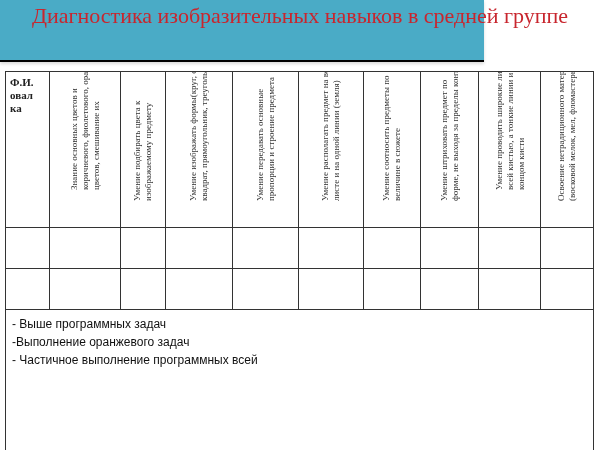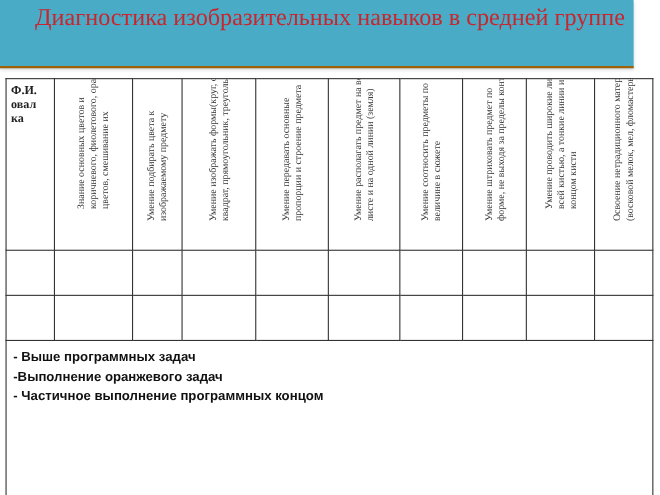--- a/index.html
+++ b/index.html
@@ -1,28 +1,28 @@
 <!DOCTYPE html>
 <html><head>
 <meta charset="utf-8">
 <style>
   html, body { margin:0; padding:0; }
   body { width:600px; height:450px; background:#ffffff; position:relative; overflow:hidden; font-family:"Liberation Serif", serif; }
-  .title-bar { position:absolute; left:0; top:0; width:576px; height:60px; background:#4aabc6; border-bottom:2px solid #a16207; box-shadow:0 2px 3px rgba(0,0,0,0.15); }
+  .title-bar { position:absolute; left:0; top:0; width:484px; height:60px; background:#4aabc6; border-bottom:2px solid #000000; box-shadow:0 2px 3px rgba(0,0,0,0.15); }
   .title { position:absolute; left:0; top:2px; width:600px; text-align:center; color:#c8262e; font-family:"Liberation Serif", serif; font-size:22px; line-height:27px; }
   .grid { position:absolute; left:5px; top:71px; width:588px; height:373px; }
   table { border-collapse:collapse; width:588px; table-layout:fixed; }
   td { border:1px solid #333; padding:0; vertical-align:top; }
   .hdr td { height:155px; }
   .fio { font-weight:bold; font-size:11px; line-height:13px; padding:4px 4px; color:#222; }
   .vwrap { position:relative; height:155px; overflow:hidden; }
   .vtext { position:absolute; left:50%; bottom:4px; width:150px; transform-origin:0 0; transform:rotate(-90deg) translateY(-50%); font-size:9px; line-height:11px; color:#333; white-space:normal; }
   .drow td { height:40px; }
   .legend td { height:133px; padding:5px 6px; font-family:"Liberation Sans", sans-serif; font-size:12px; line-height:18px; color:#111; }
-  .legend div { display:block;font-weight:bold; }
+  .legend div { display:block; }
 </style>
 </head>
 <body>
 
 <div class="title-bar">
   <div class="title">Диагностика изобразительных навыков в средней группе</div>
 </div>
 
 <div class="grid">
   <table>
@@ -114,18 +114,18 @@
       <td></td>
       <td></td>
       <td></td>
       <td></td>
       <td></td>
     </tr>
     <tr class="legend">
       <td colspan="10">
         <div>- Выше программных задач</div>
         <div>-Выполнение оранжевого задач</div>
-        <div>- Частичное выполнение программных концом</div>
+        <div>- Частичное выполнение программных всей</div>
       </td>
     </tr>
   </tbody>
     </table>
 </div>
 
 </body></html>

